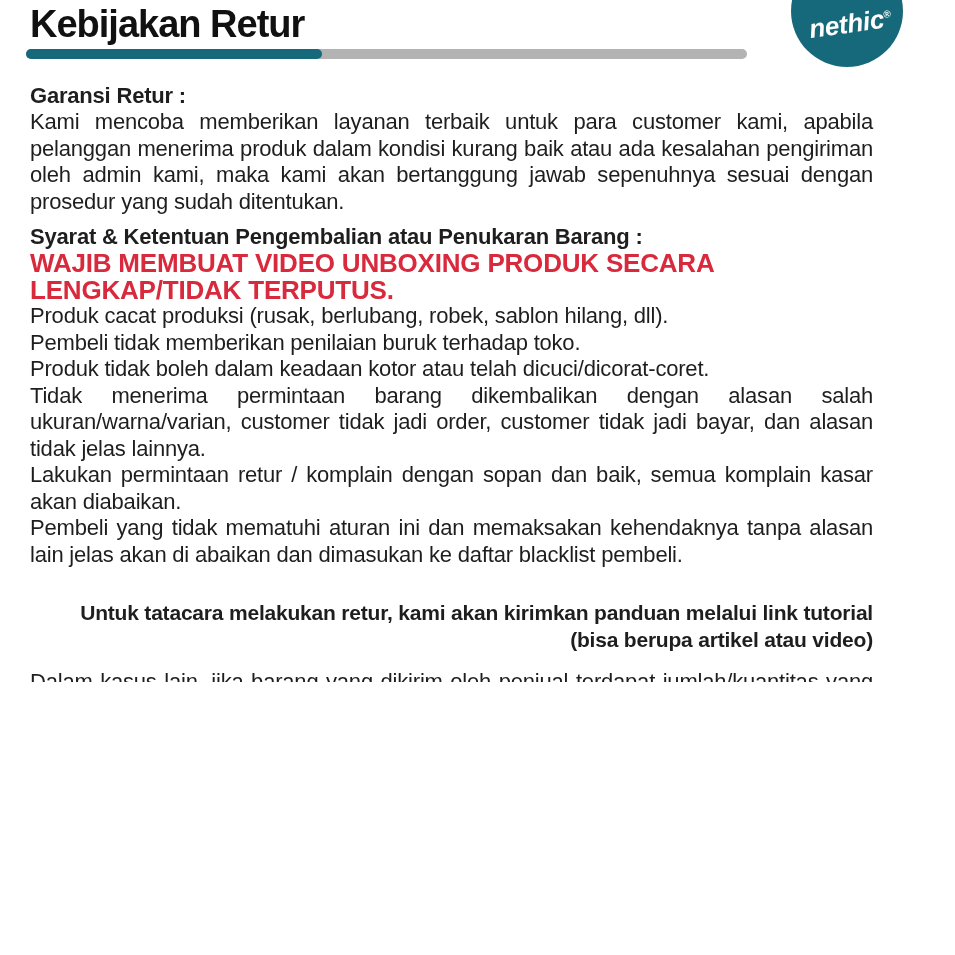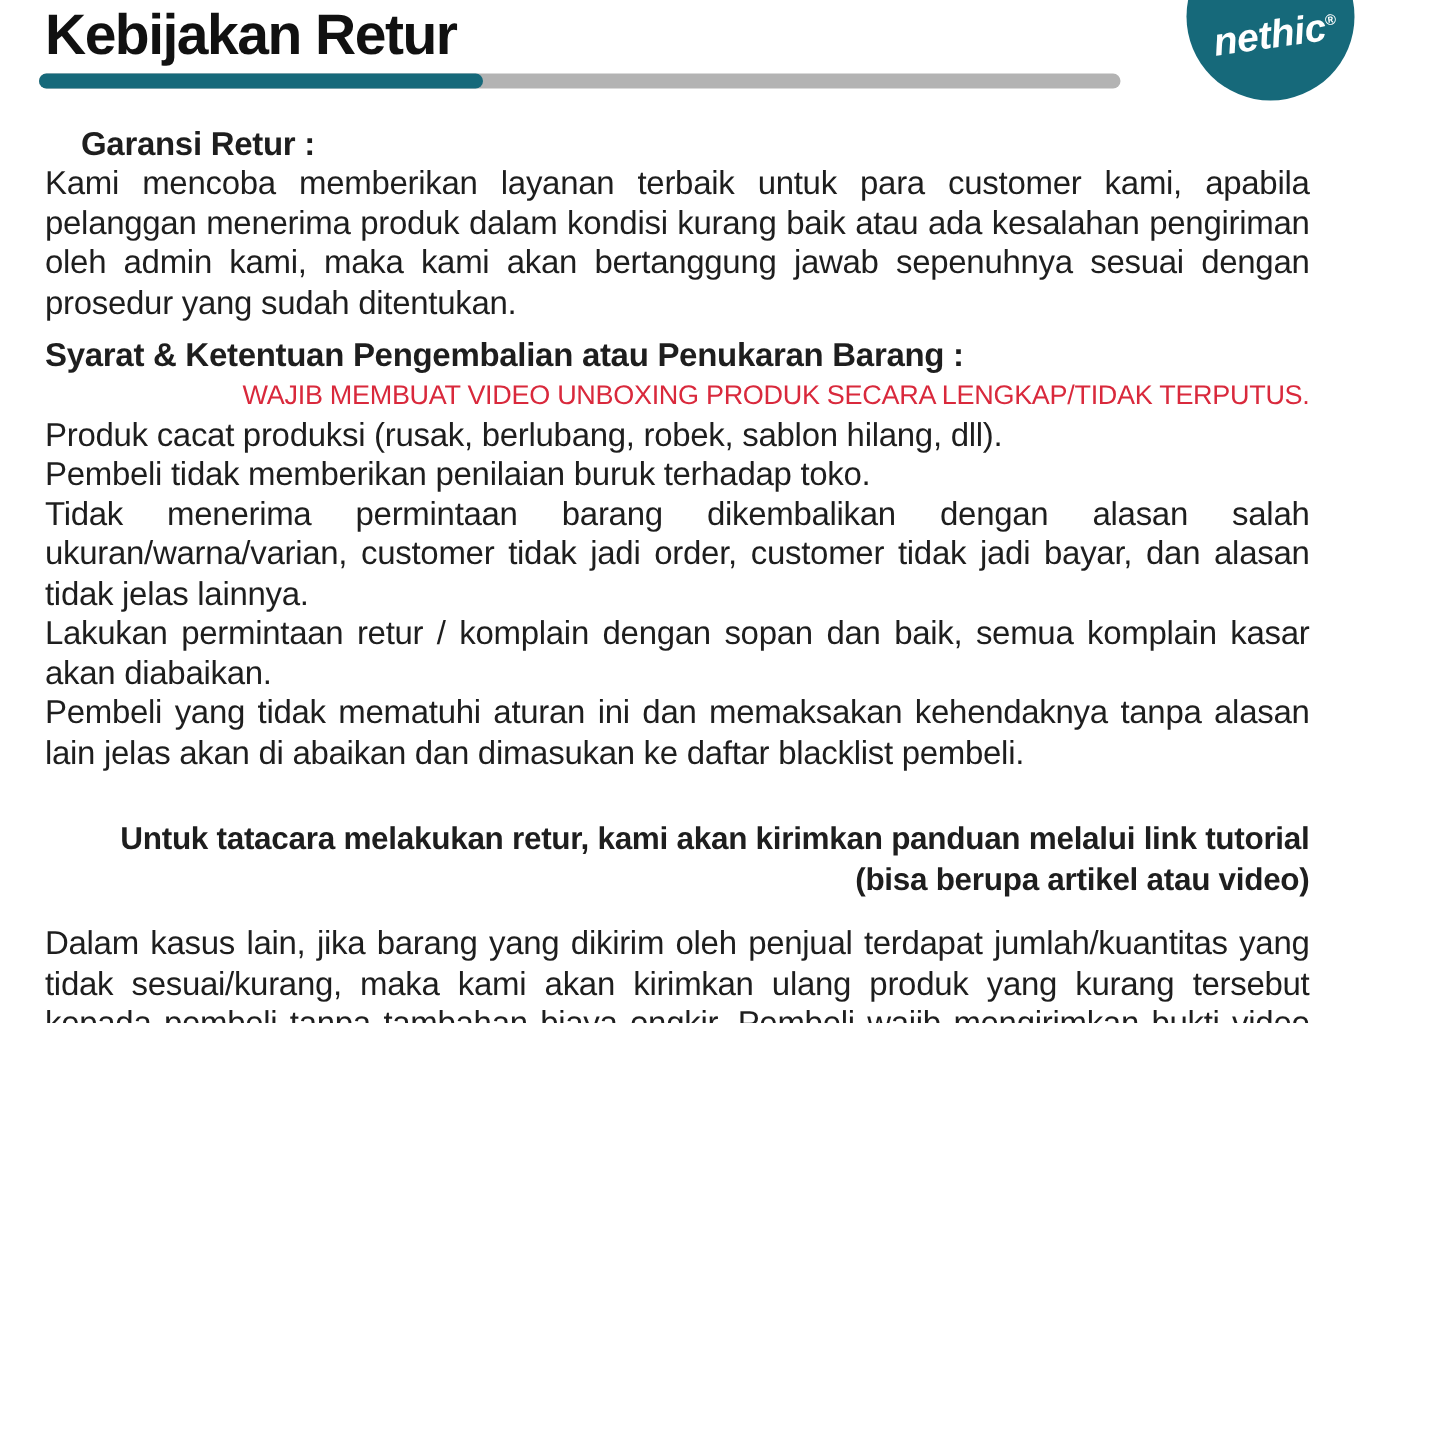--- a/index.html
+++ b/index.html
@@ -59,26 +59,25 @@
   .logo-line2{font-size:26px;display:block;line-height:30px;}
   .logo-reg{font-size:10px;vertical-align:super;}
 
   .section-heading{
     font-size:22px;font-weight:700;line-height:26px;margin:0;
   }
   .para{
     font-size:22px;line-height:26.5px;margin:0;
     text-align:justify;
   }
-  .garansi-heading{margin-top:24px;margin-left:24px;}
+  .garansi-heading{margin-top:24px;}
   .syarat-heading{margin-top:9px;}
   .warning-line{
-    font-size:18px;line-height:26.5px;font-weight:400;
+    font-size:26px;line-height:26.5px;font-weight:700;
     color:var(--warning-red,#d9293c);
-    text-align:right;
   }
   .rule{font-size:22px;line-height:26.5px;text-align:justify;}
 
   .tutorial-note{
     margin-top:31px;
     font-size:21px;font-weight:700;line-height:27px;
     text-align:right;
   }
   .kasus{margin-top:16px;}
   .agreement{
@@ -114,20 +113,21 @@
 
   <div class="content">
 
     <p class="section-heading garansi-heading">Garansi Retur :</p>
     <p class="para">Kami mencoba memberikan layanan terbaik untuk para customer kami, apabila pelanggan menerima produk dalam kondisi kurang baik atau ada kesalahan pengiriman oleh admin kami, maka kami akan bertanggung jawab sepenuhnya sesuai dengan prosedur yang sudah ditentukan.</p>
 
     <p class="section-heading syarat-heading">Syarat &amp; Ketentuan Pengembalian atau Penukaran Barang :</p>
     <div class="warning-line">WAJIB MEMBUAT VIDEO UNBOXING PRODUK SECARA LENGKAP/TIDAK TERPUTUS.</div>
     <div class="rule">Produk cacat produksi (rusak, berlubang, robek, sablon hilang, dll).</div>
     <div class="rule">Pembeli tidak memberikan penilaian buruk terhadap toko.</div>
+    <div class="rule">Produk tidak boleh dalam keadaan kotor atau telah dicuci/dicorat-coret.</div>
     <div class="rule">Tidak menerima permintaan barang dikembalikan dengan alasan salah ukuran/warna/varian, customer tidak jadi order, customer tidak jadi bayar, dan alasan tidak jelas lainnya.</div>
     <div class="rule">Lakukan permintaan retur / komplain dengan sopan dan baik, semua komplain kasar akan diabaikan.</div>
     <div class="rule">Pembeli yang tidak mematuhi aturan ini dan memaksakan kehendaknya tanpa alasan lain jelas akan di abaikan dan dimasukan ke daftar blacklist pembeli.</div>
 
     <div class="tutorial-note">
       <div>Untuk tatacara melakukan retur, kami akan kirimkan panduan melalui link tutorial</div>
       <div>(bisa berupa artikel atau video)</div>
     </div>
 
     <p class="para kasus">Dalam kasus lain, jika barang yang dikirim oleh penjual terdapat jumlah/kuantitas yang tidak sesuai/kurang, maka kami akan kirimkan ulang produk yang kurang tersebut kepada pembeli tanpa tambahan biaya ongkir. Pembeli wajib mengirimkan bukti video unboxing kekurangan produk tersebut.</p>

